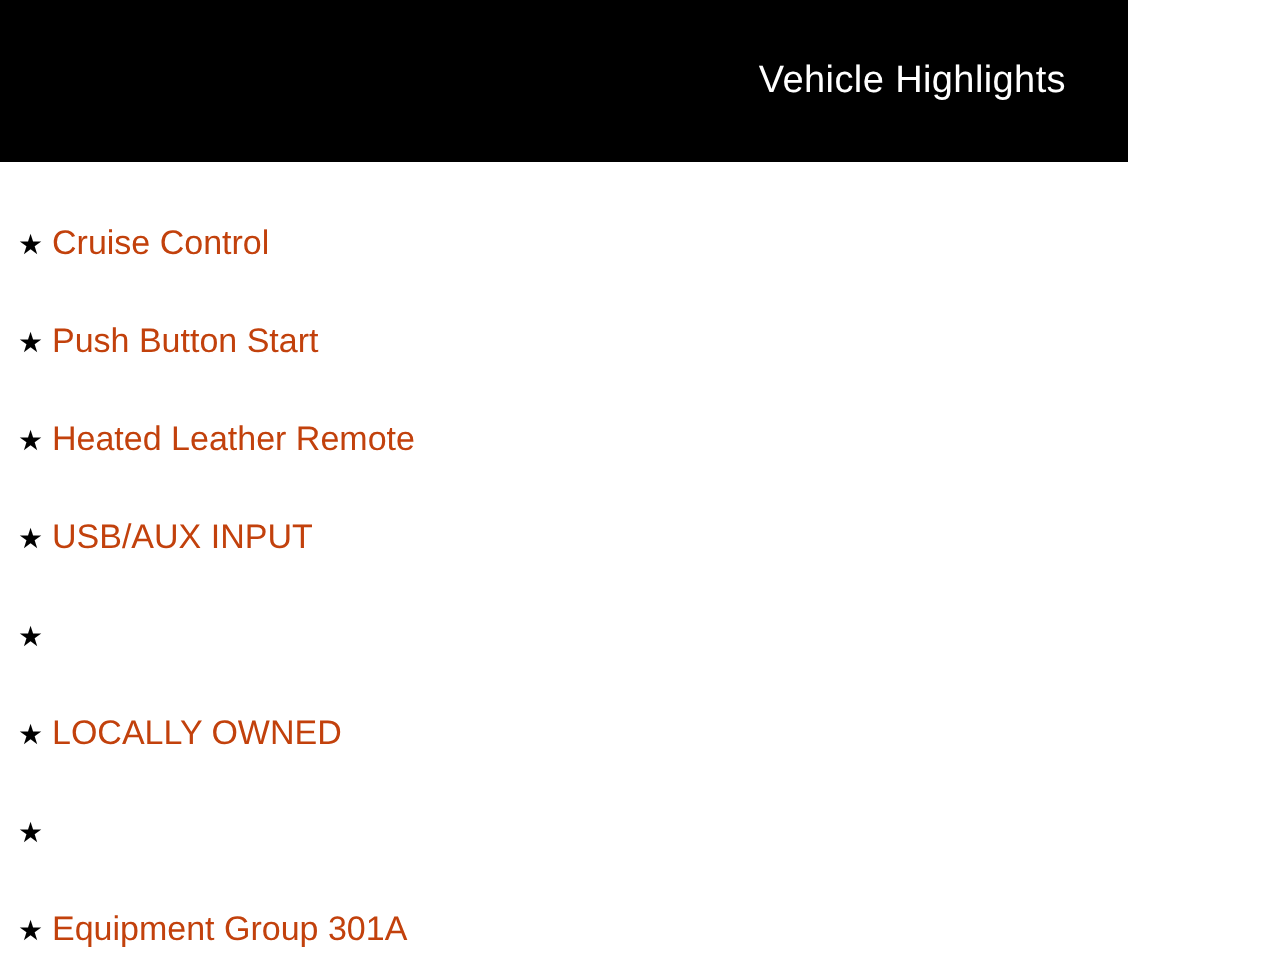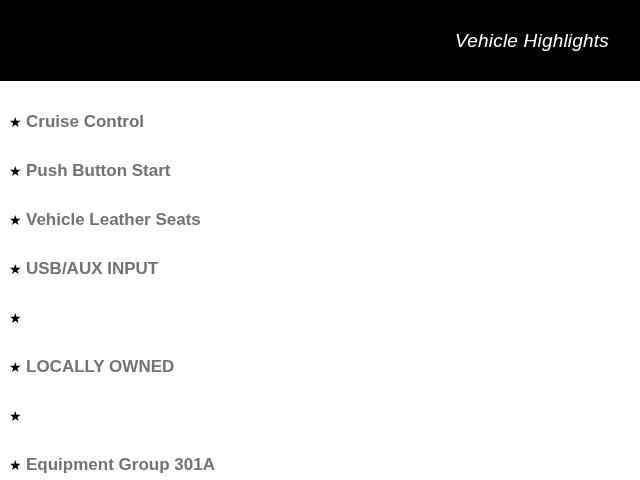--- a/index.html
+++ b/index.html
@@ -14,28 +14,27 @@
     overflow: hidden;
   }
   .page {
     position: relative;
     width: 640px;
     height: 480px;
     background: #ffffff;
   }
   .header-bar {
     box-sizing: border-box;
-    width: 640px;
+    width: 564px;
     height: 81px;
     background: #000000;
     display: flex;
     align-items: center;
     justify-content: flex-end;
     padding-right: 31px;
-    font-style: italic;
   }
   .header-title {
     color: #ffffff;
     font-size: 19px;
     line-height: 22px;
     letter-spacing: 0.2px;
     font-weight: 400;
   }
   .highlights-list {
     list-style: none;
@@ -51,24 +50,24 @@
   }
   .bullet-star {
     width: 17px;
     min-width: 17px;
     color: #000000;
     font-size: 14px;
     line-height: 14px;
     text-align: left;
   }
   .highlight-label {
-    color: #737373;
+    color: #c2410c;
     font-size: 17px;
     line-height: 20px;
-    font-weight: 700;
+    font-weight: 400;
     white-space: nowrap;
   }
 </style>
 </head>
 <body>
 
 <div class="page">
 
   <div class="header-bar">
     <div class="header-title">Vehicle Highlights</div>
@@ -81,21 +80,21 @@
       <span class="highlight-label">Cruise Control</span>
     </li>
 
     <li class="highlight-item">
       <span class="bullet-star">★</span>
       <span class="highlight-label">Push Button Start</span>
     </li>
 
     <li class="highlight-item">
       <span class="bullet-star">★</span>
-      <span class="highlight-label">Vehicle Leather Seats</span>
+      <span class="highlight-label">Heated Leather Remote</span>
     </li>
 
     <li class="highlight-item">
       <span class="bullet-star">★</span>
       <span class="highlight-label">USB/AUX INPUT</span>
     </li>
 
     <li class="highlight-item">
       <span class="bullet-star">★</span>
     </li>

